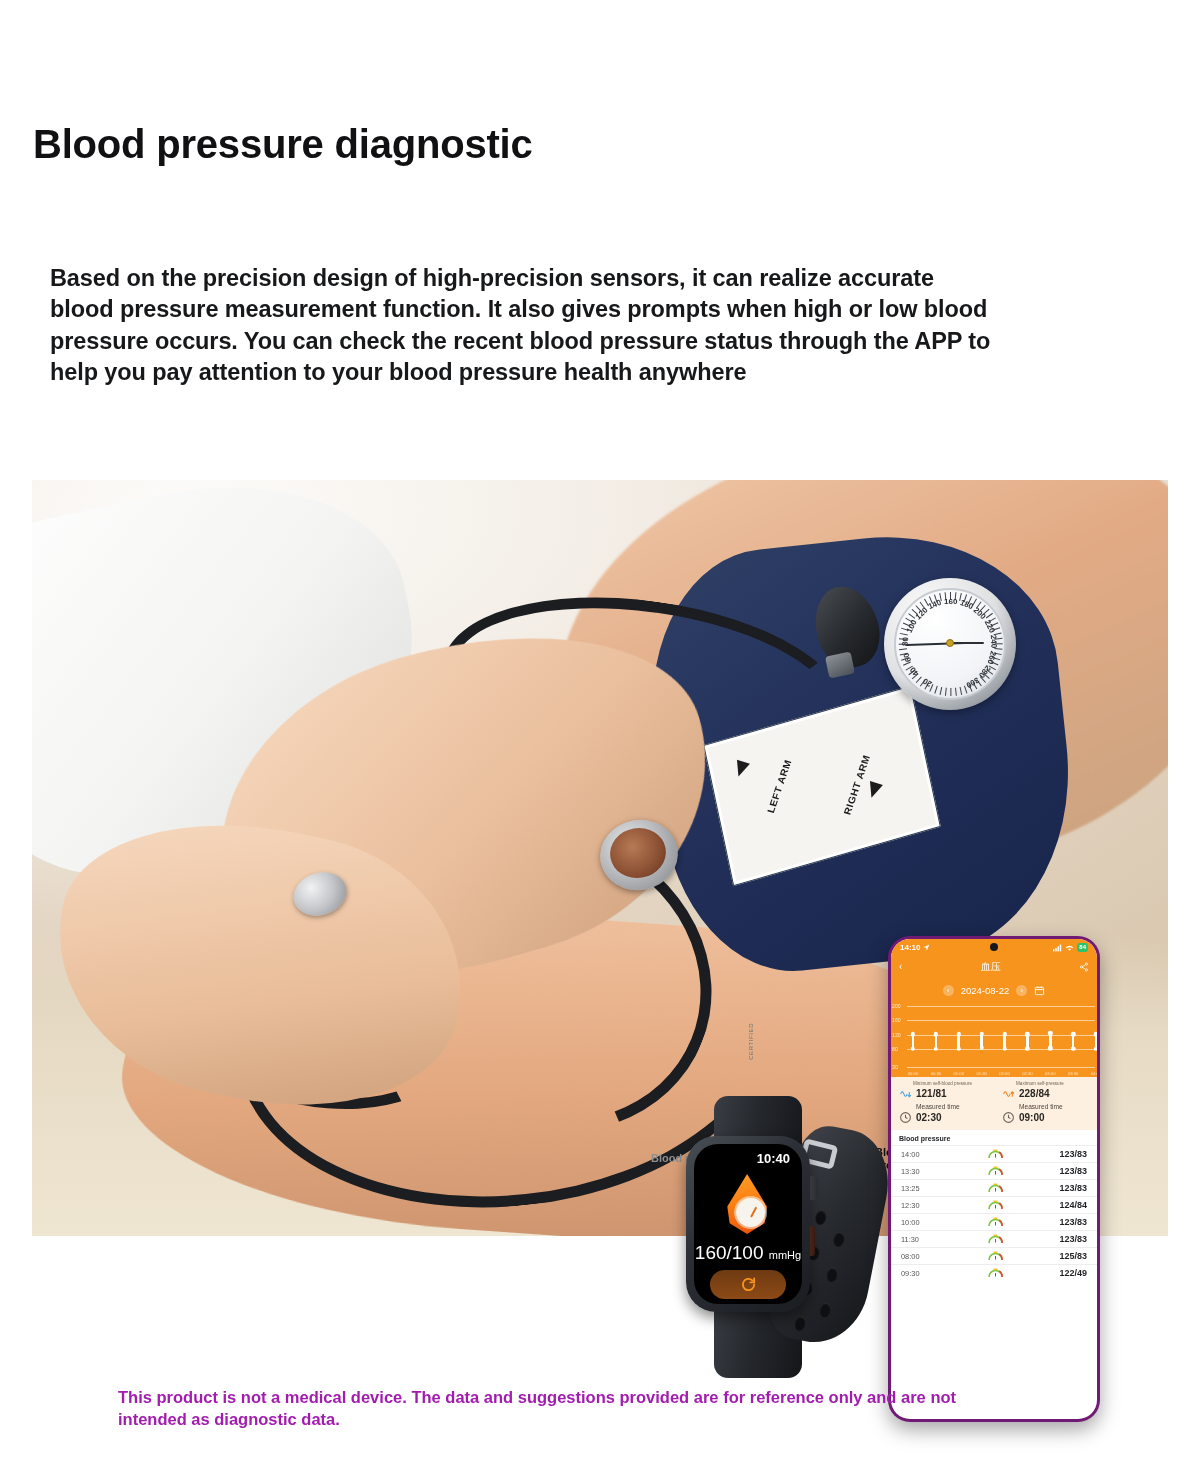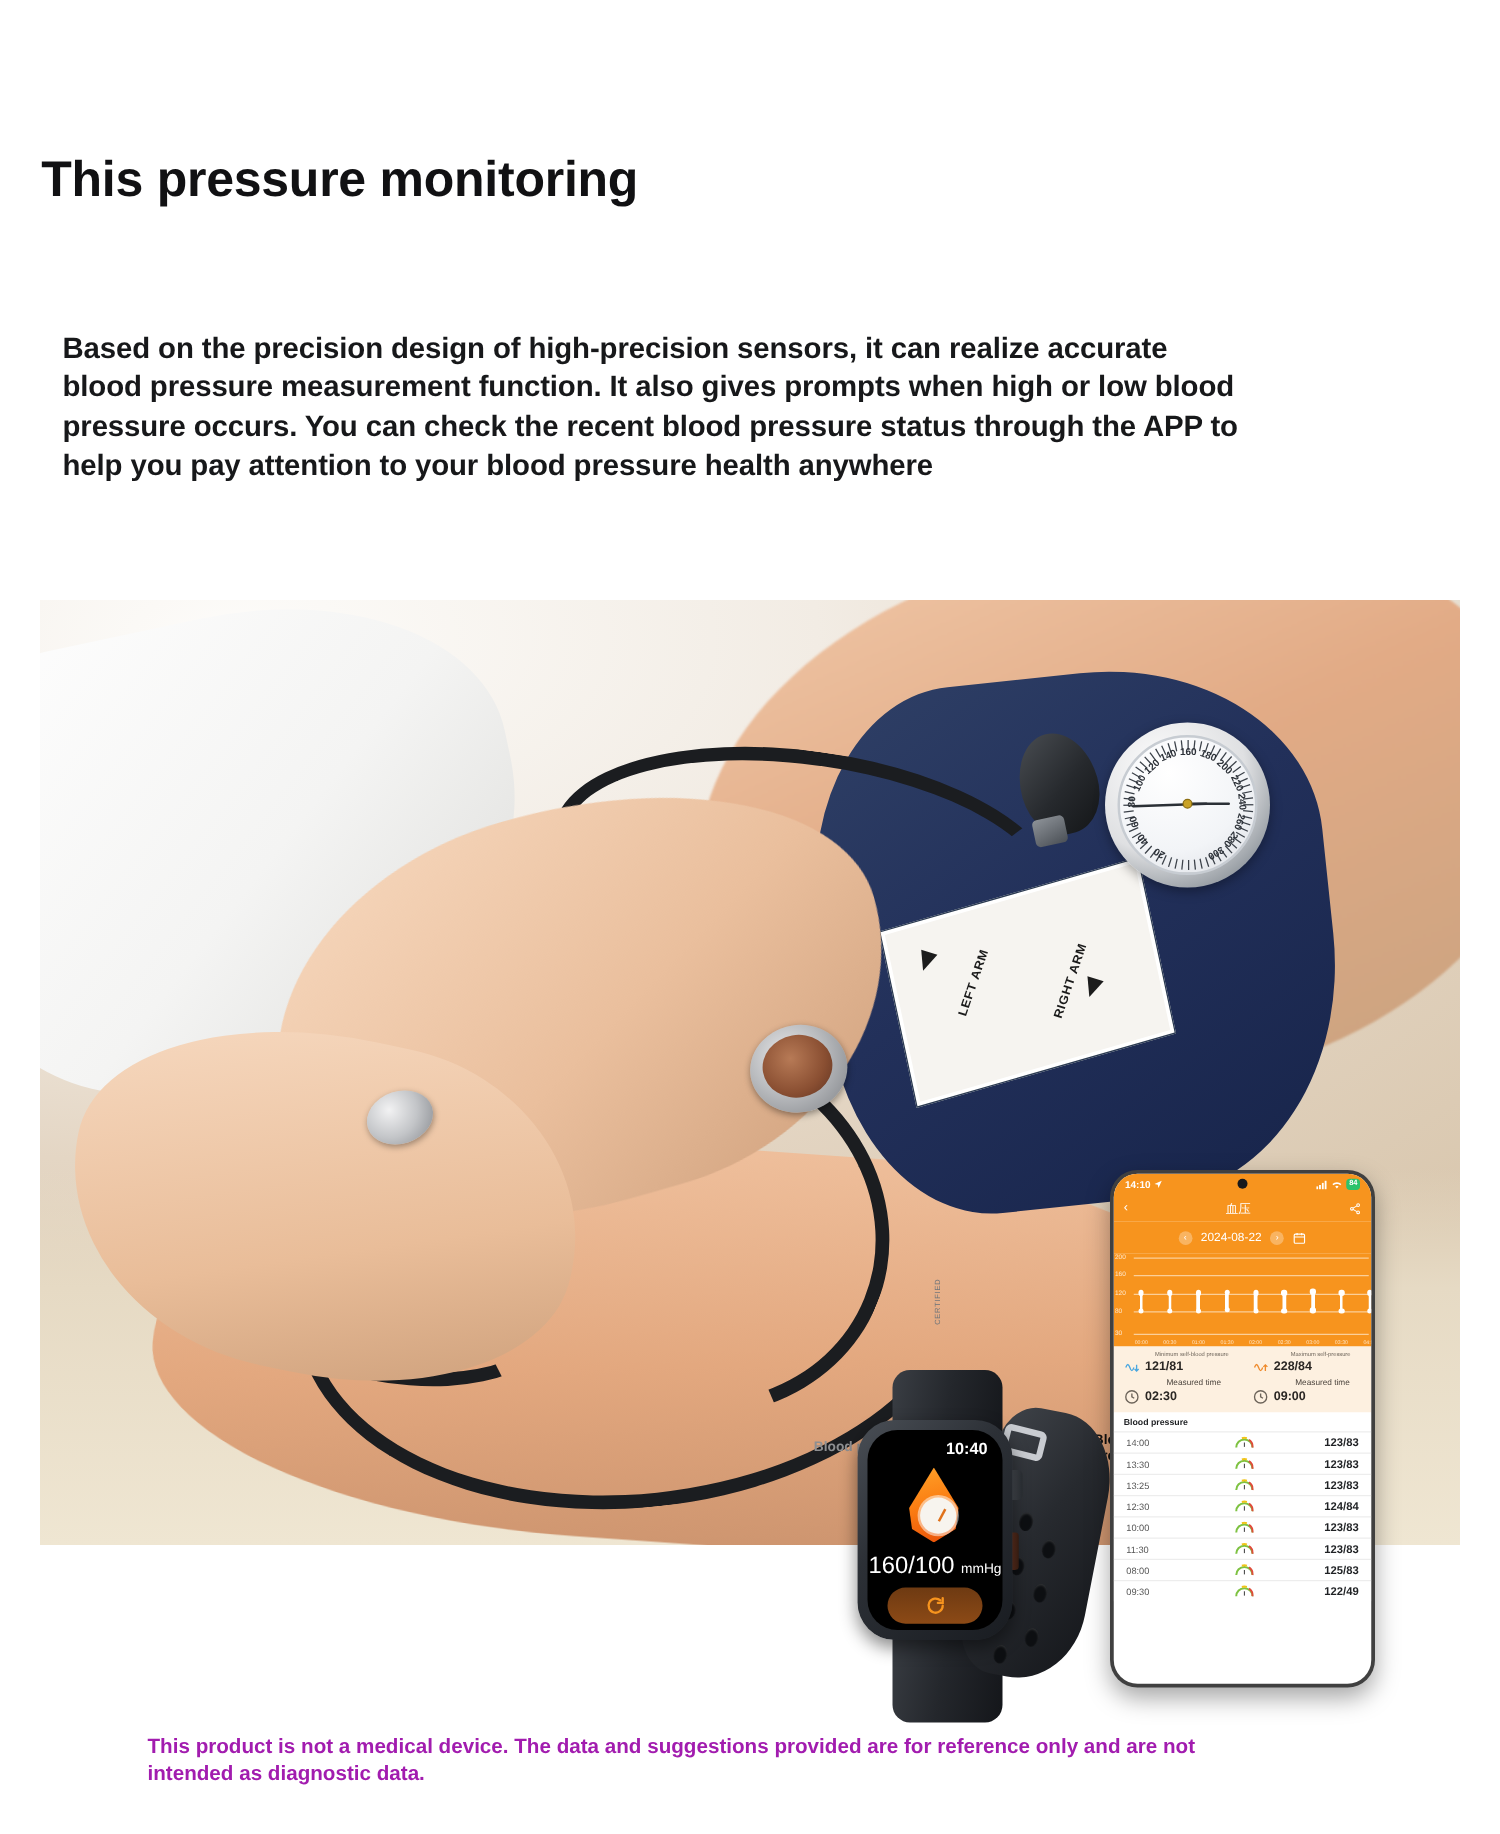--- a/index.html
+++ b/index.html
@@ -269,22 +269,22 @@
   }
   .crown2 {
     position: absolute; left: 120px; top: 128px; width: 9px; height: 30px;
     background: linear-gradient(90deg, #7a3d27, #3b1f14);
     border-radius: 3px;
   }
 
   
   .phone {
     position: absolute; left: 888px; top: 936px;
-    width: 212px; height: 414px;
-    background: #404040; border-radius: 22px; padding: 3px;
+    width: 212px; height: 486px;
+    background: #701a75; border-radius: 22px; padding: 3px;
     box-shadow: 0 8px 20px rgba(0,0,0,.35);
   }
   .phone-screen {
     width: 100%; height: 100%; background: #fff;
     border-radius: 19px; overflow: hidden; position: relative;
   }
   .statusbar {
     height: 17px; background: #f7941e; color: #fff;
     display: flex; align-items: center; justify-content: space-between;
     padding: 0 9px; font-size: 8px; font-weight: 600; position: relative;
@@ -334,21 +334,21 @@
   .bpbar {
     position: absolute; width: 2.6px; background: #fff; border-radius: 2px;
   }
   .bpdot {
     position: absolute; width: 4.4px; height: 4.4px; border-radius: 50%;
     background: #fff; transform: translate(-50%,-50%);
   }
   .summary {
     background: #fdf0e0; display: flex; padding: 4px 0 6px 0;
   }
-  .sum-col { flex: 1; padding-left: 8px; text-align: center; }
+  .sum-col { flex: 1; padding-left: 8px; }
   .sum-head { font-size: 4.6px; color: #6d645a; margin-left: 14px; }
   .sum-row { display: flex; align-items: center; gap: 4px; margin-top: 1px; }
   .sum-ico { width: 13px; height: 13px; flex: 0 0 13px; }
   .sum-val { font-size: 10px; font-weight: 600; color: #2a2623; }
   .sum-sub { font-size: 6.6px; color: #4d463f; margin-left: 17px; margin-top: 3px; }
   .sum-time { font-size: 10px; font-weight: 600; color: #2a2623; }
   .list-title {
     font-size: 7px; font-weight: 700; color: #1d1f22;
     padding: 5px 0 3px 8px; background: #fff;
   }
@@ -372,21 +372,21 @@
   .disclaimer {
     position: absolute; left: 118px; top: 1386px; width: 900px;
     font-size: 16.5px; font-weight: 700; color: #a21caf; line-height: 1.35;
   }
 </style>
 </head>
 <body>
 
 <div class="page">
 
-  <h1 class="headline">This pressure monitoring</h1>
+  <h1 class="headline">Blood pressure diagnostic</h1>
   <p class="bodycopy">Based on the precision design of high-precision sensors, it can realize accurate blood pressure measurement function. It also gives prompts when high or low blood pressure occurs. You can check the recent blood pressure status through the APP to help you pay attention to your blood pressure health anywhere</p>
 
   <div class="photo">
     <div class="ph-layer bg-wall"></div>
     <div class="ph-layer bg-floor"></div>
     <div class="ph-layer coat"></div>
     <div class="ph-layer sleeve"></div>
     <div class="ph-layer arm-upper"></div>
     <div class="ph-layer forearm"></div>
 

